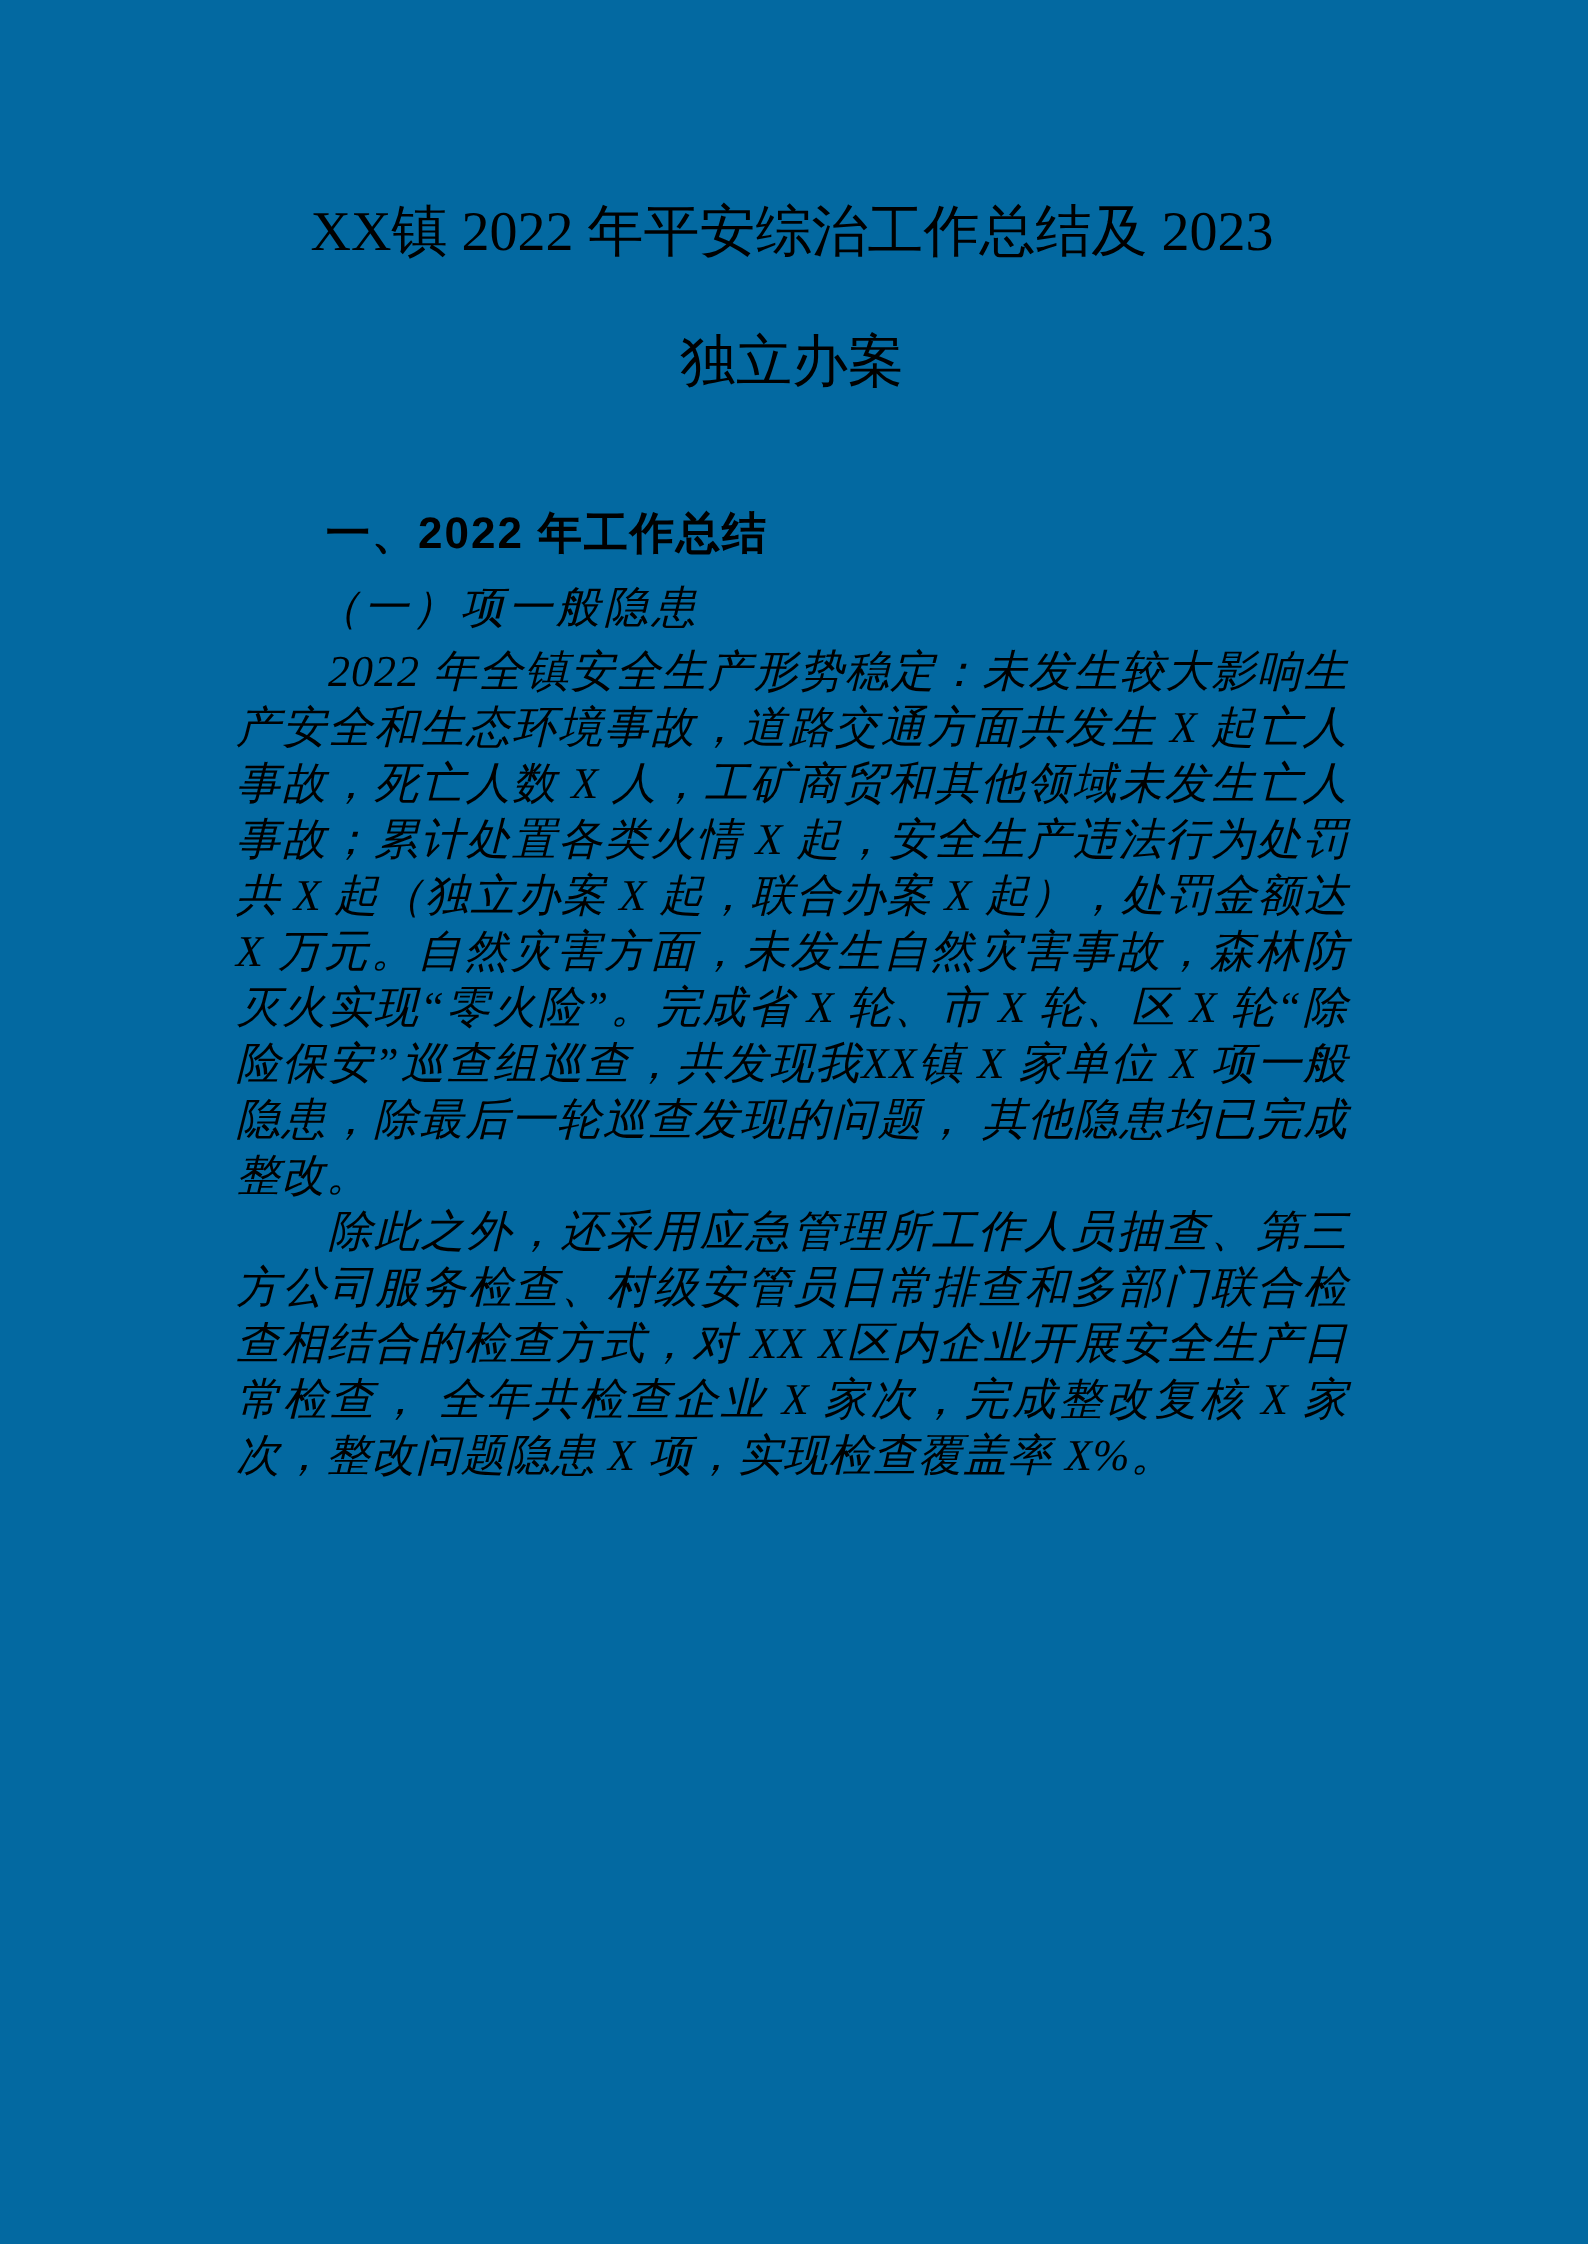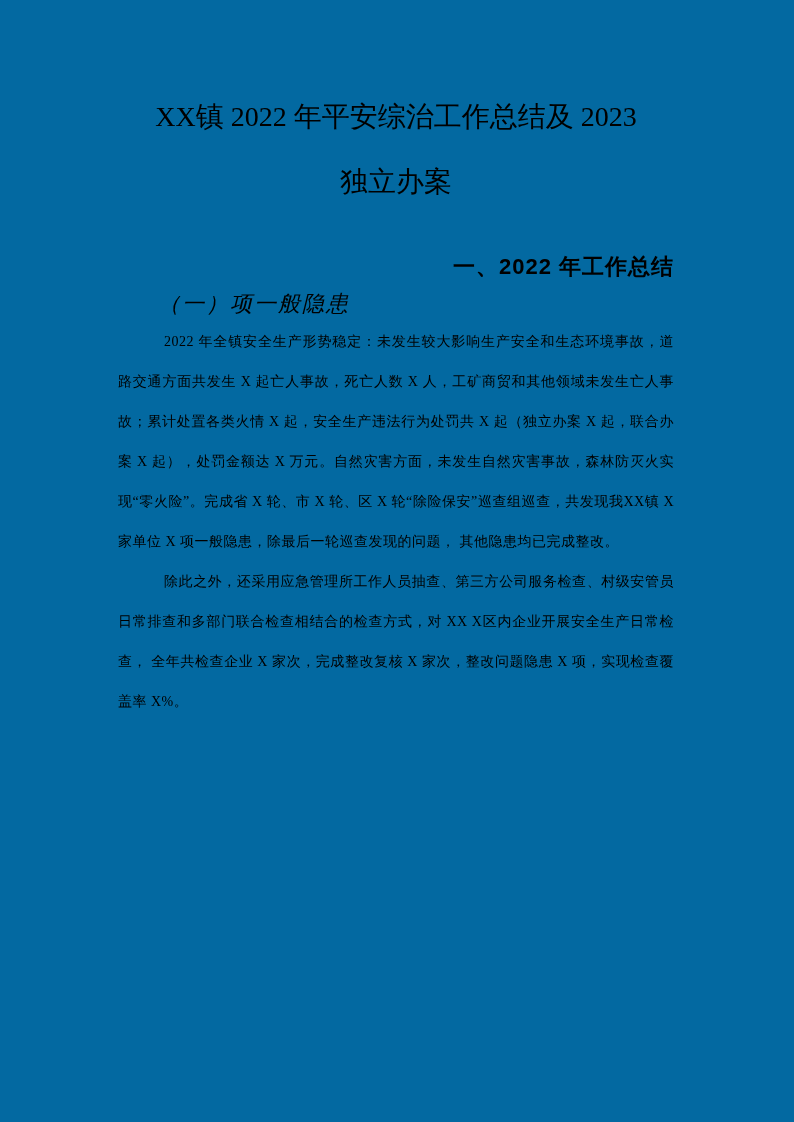--- a/index.html
+++ b/index.html
@@ -24,37 +24,37 @@
     margin-bottom: 34px;
   }
   .title-line { display: block; }
   .section-heading {
     font-family: "Liberation Sans", "DejaVu Sans", sans-serif;
     font-size: 22px;
     font-weight: bold;
     line-height: 37px;
     text-indent: 45px;
     letter-spacing: 1px;
-    text-align: right;
   }
   .subsection-heading {
     font-size: 22px;
     font-weight: normal;
     font-style: italic; 
     line-height: 37px;
     text-indent: 40px;
     letter-spacing: 2px;
   }
   .body-para {
-    font-size: 14px;
-    line-height: 40px;
+    font-size: 22px;
+    line-height: 28px;
     text-align: justify;
     text-justify: inter-character;
     text-indent: 46px;
     letter-spacing: 0.5px;
+    font-style: italic;
   }
 </style>
 </head>
 <body>
 
 <div class="page">
 
   <h1 class="doc-title">
     <span class="title-line">XX镇 2022 年平安综治工作总结及 2023</span>
     <span class="title-line">独立办案</span>

